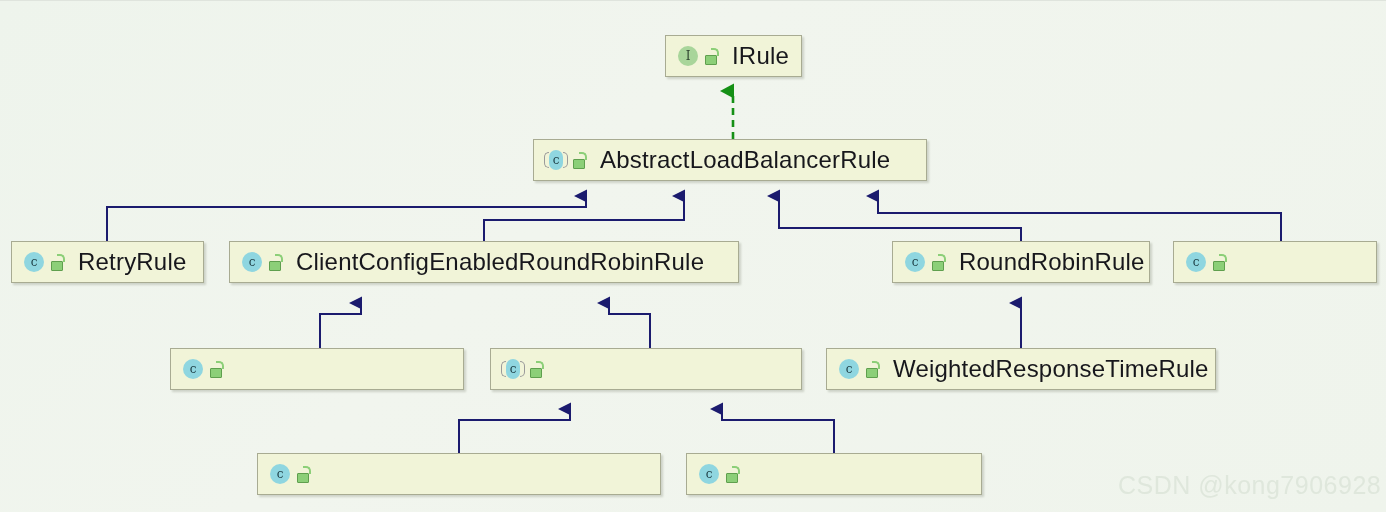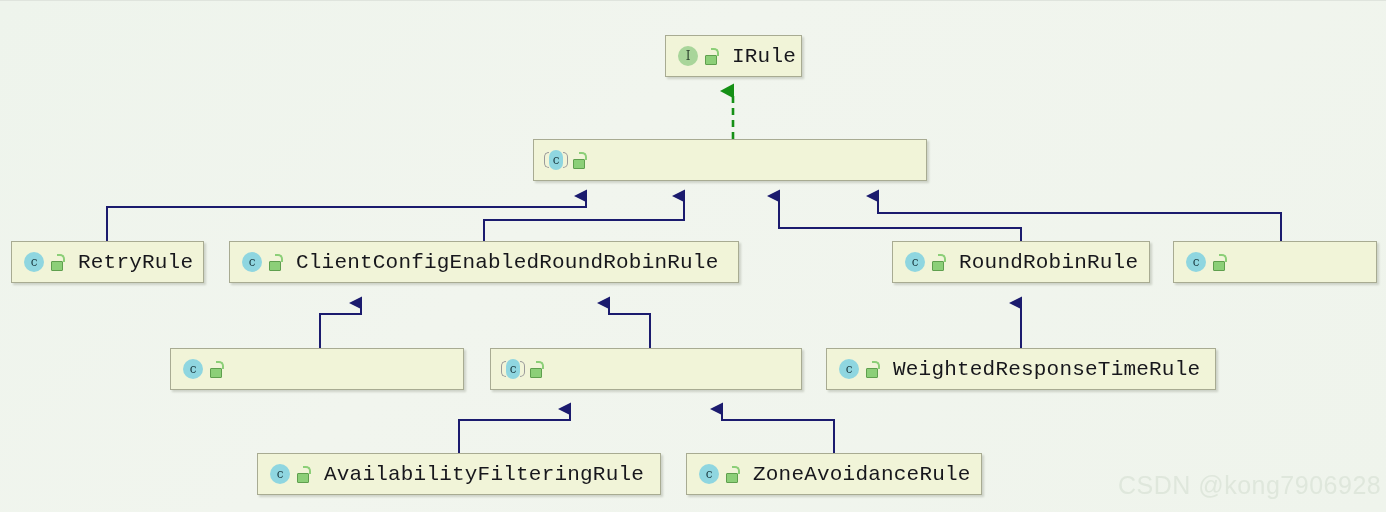--- a/index.html
+++ b/index.html
@@ -29,25 +29,25 @@
     display: flex;
     align-items: center;
     background: #f1f4d8;
     border: 1px solid #a8ab92;
     box-shadow: 2px 2px 2px rgba(80,90,70,0.22);
     padding: 0 14px 0 10px;
     height: 42px;
     white-space: nowrap;
   }
   .uml-node .node-label {
-    font-size: 21px;
+    font-size: 24px;
     color: #17171c;
     letter-spacing: 0.2px;
     margin-left: 12px;
-    font-family: Liberation Mono, monospace;
+    font-family: Liberation Sans, sans-serif;
   }
   
   .type-icon {
     position: relative;
     width: 24px;
     height: 24px;
     flex: 0 0 24px;
   }
   .type-icon .disc {
     position: absolute;
@@ -179,20 +179,21 @@
   </div>
 
   <div class="uml-node" style="left:533px; top:138px; width:394px;">
     <span class="type-icon abs">
         <span class="disc">c</span>
       </span>
     <span class="lock-icon">
         <span class="shackle"></span>
         <span class="body"></span>
       </span>
+    <span class="node-label">AbstractLoadBalancerRule</span>
   </div>
 
   <div class="uml-node" style="left:11px; top:240px; width:193px;">
     <span class="type-icon cls">
         <span class="disc">c</span>
       </span>
     <span class="lock-icon">
         <span class="shackle"></span>
         <span class="body"></span>
       </span>
@@ -263,29 +264,27 @@
   </div>
 
   <div class="uml-node" style="left:257px; top:452px; width:404px;">
     <span class="type-icon cls">
         <span class="disc">c</span>
       </span>
     <span class="lock-icon">
         <span class="shackle"></span>
         <span class="body"></span>
       </span>
-    <span class="node-label">AvailabilityFilteringRule</span>
   </div>
 
   <div class="uml-node" style="left:686px; top:452px; width:296px;">
     <span class="type-icon cls">
         <span class="disc">c</span>
       </span>
     <span class="lock-icon">
         <span class="shackle"></span>
         <span class="body"></span>
       </span>
-    <span class="node-label">ZoneAvoidanceRule</span>
   </div>
 
   <div class="watermark" style="left:1118px; top:470px;">CSDN @kong7906928</div>
 
 </div>
 
 </body></html>

